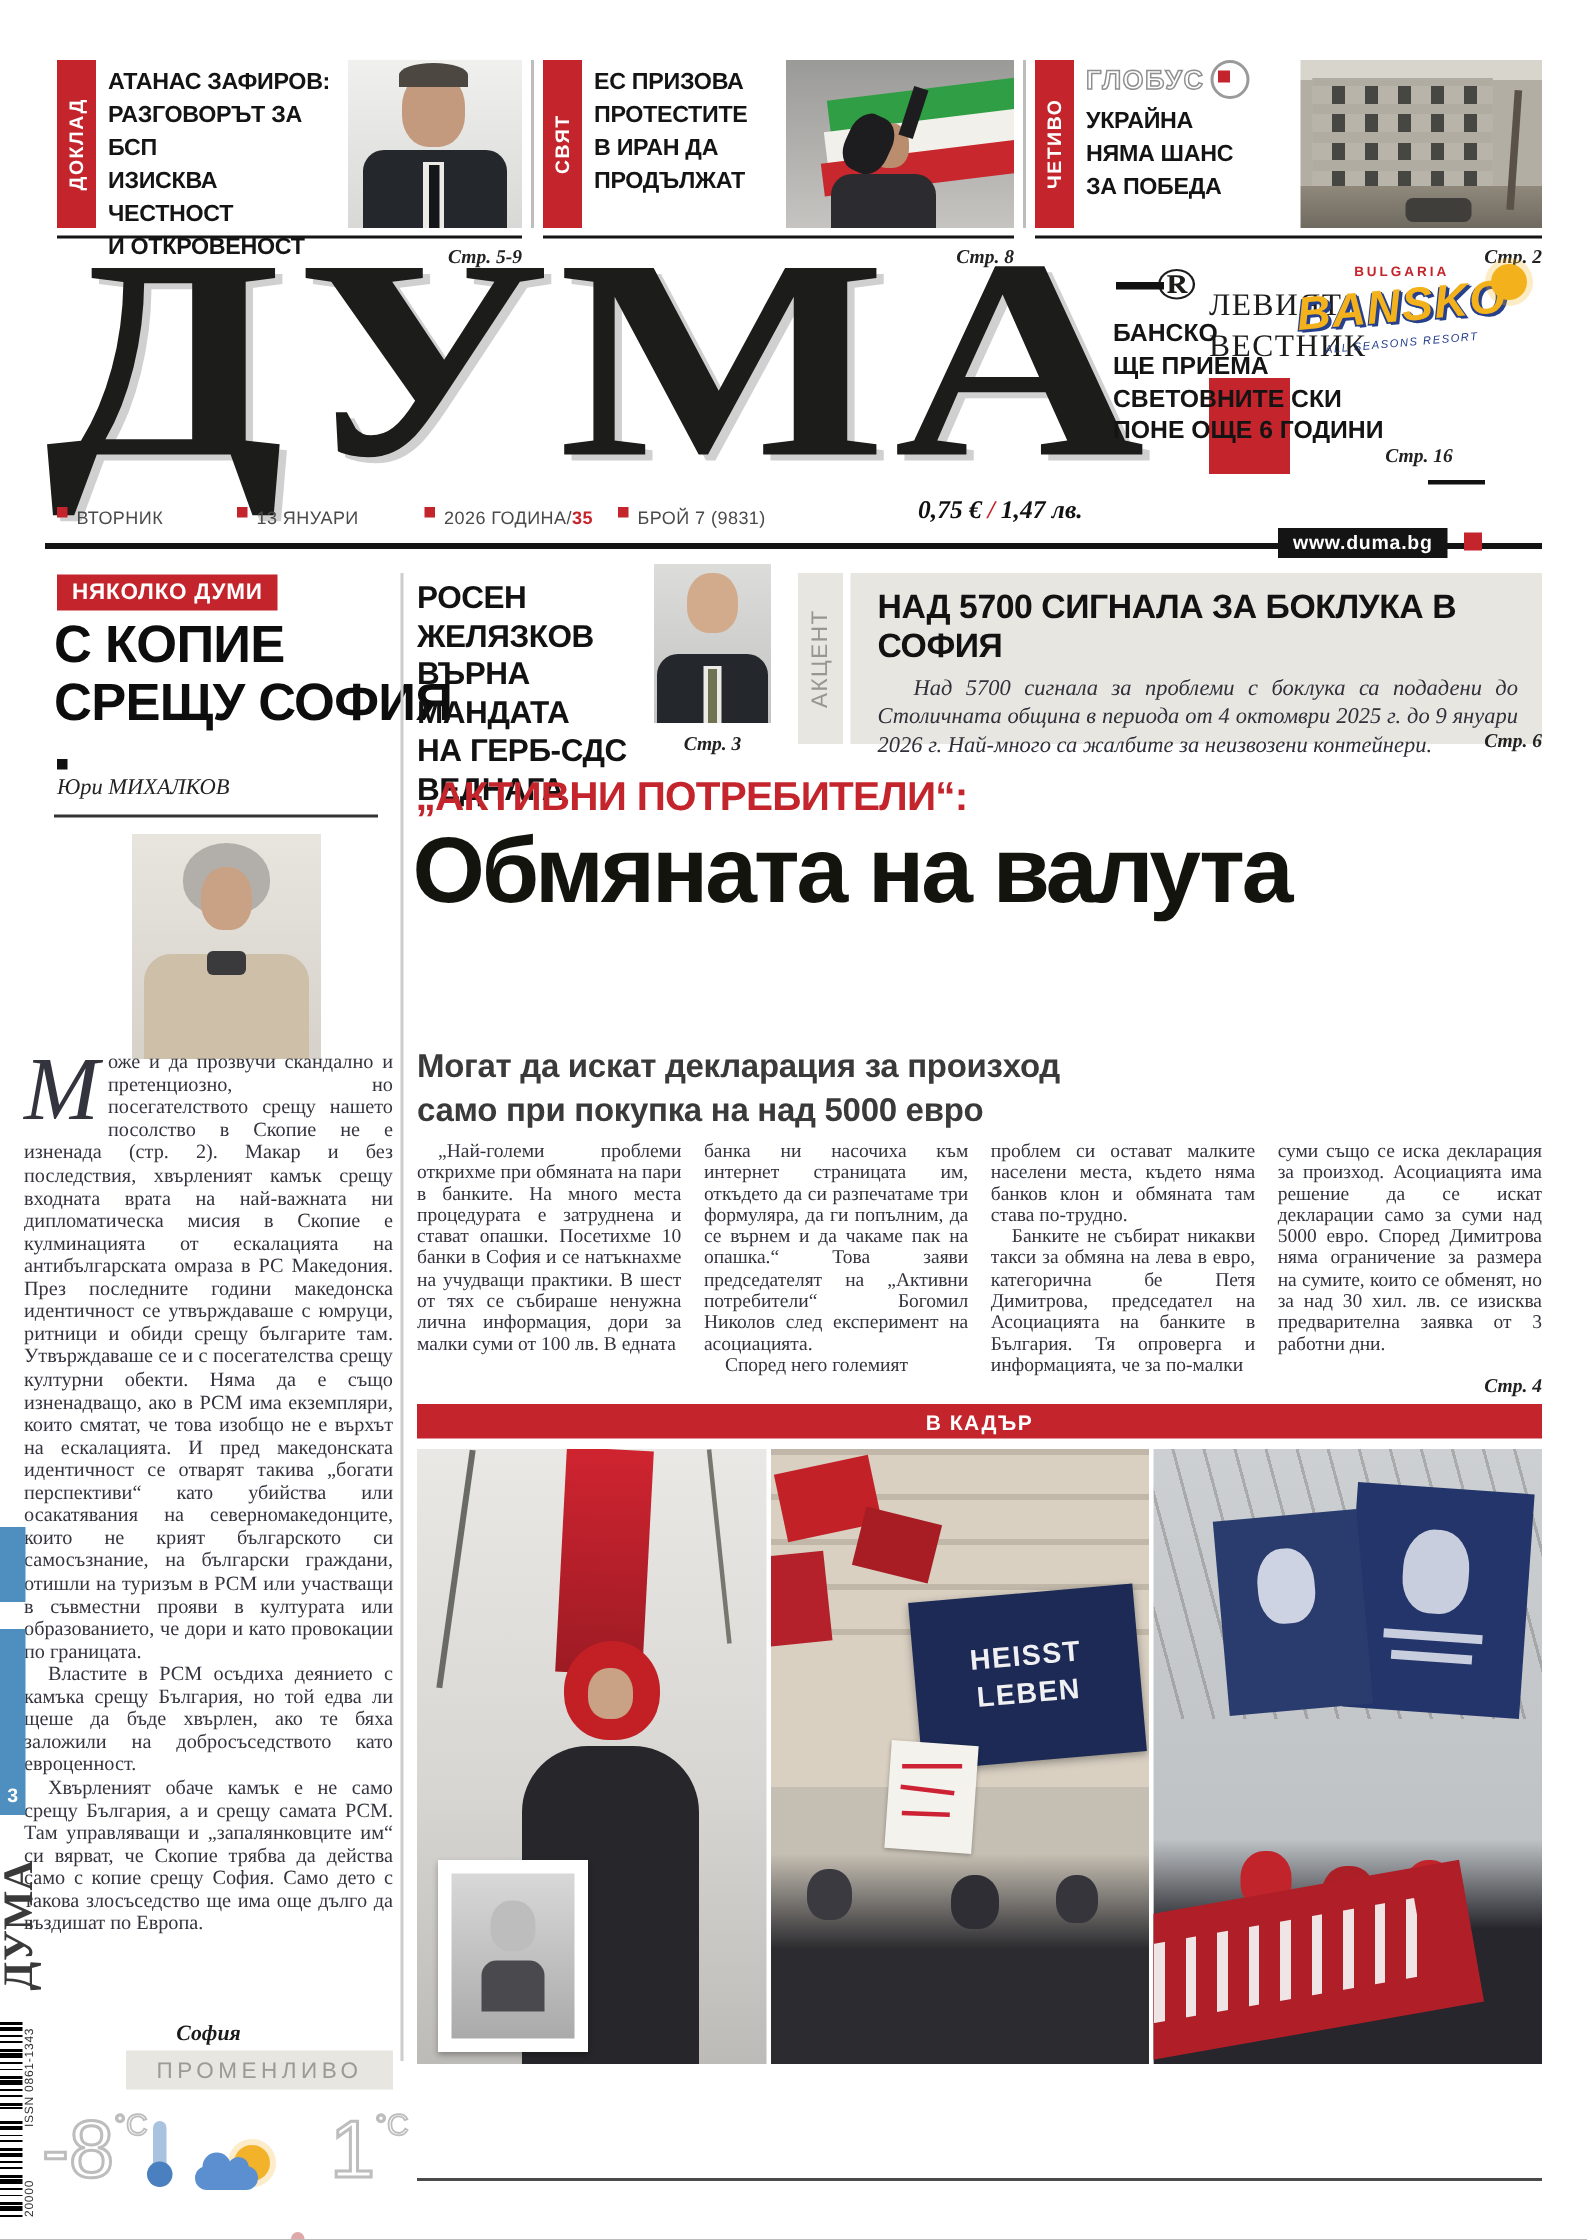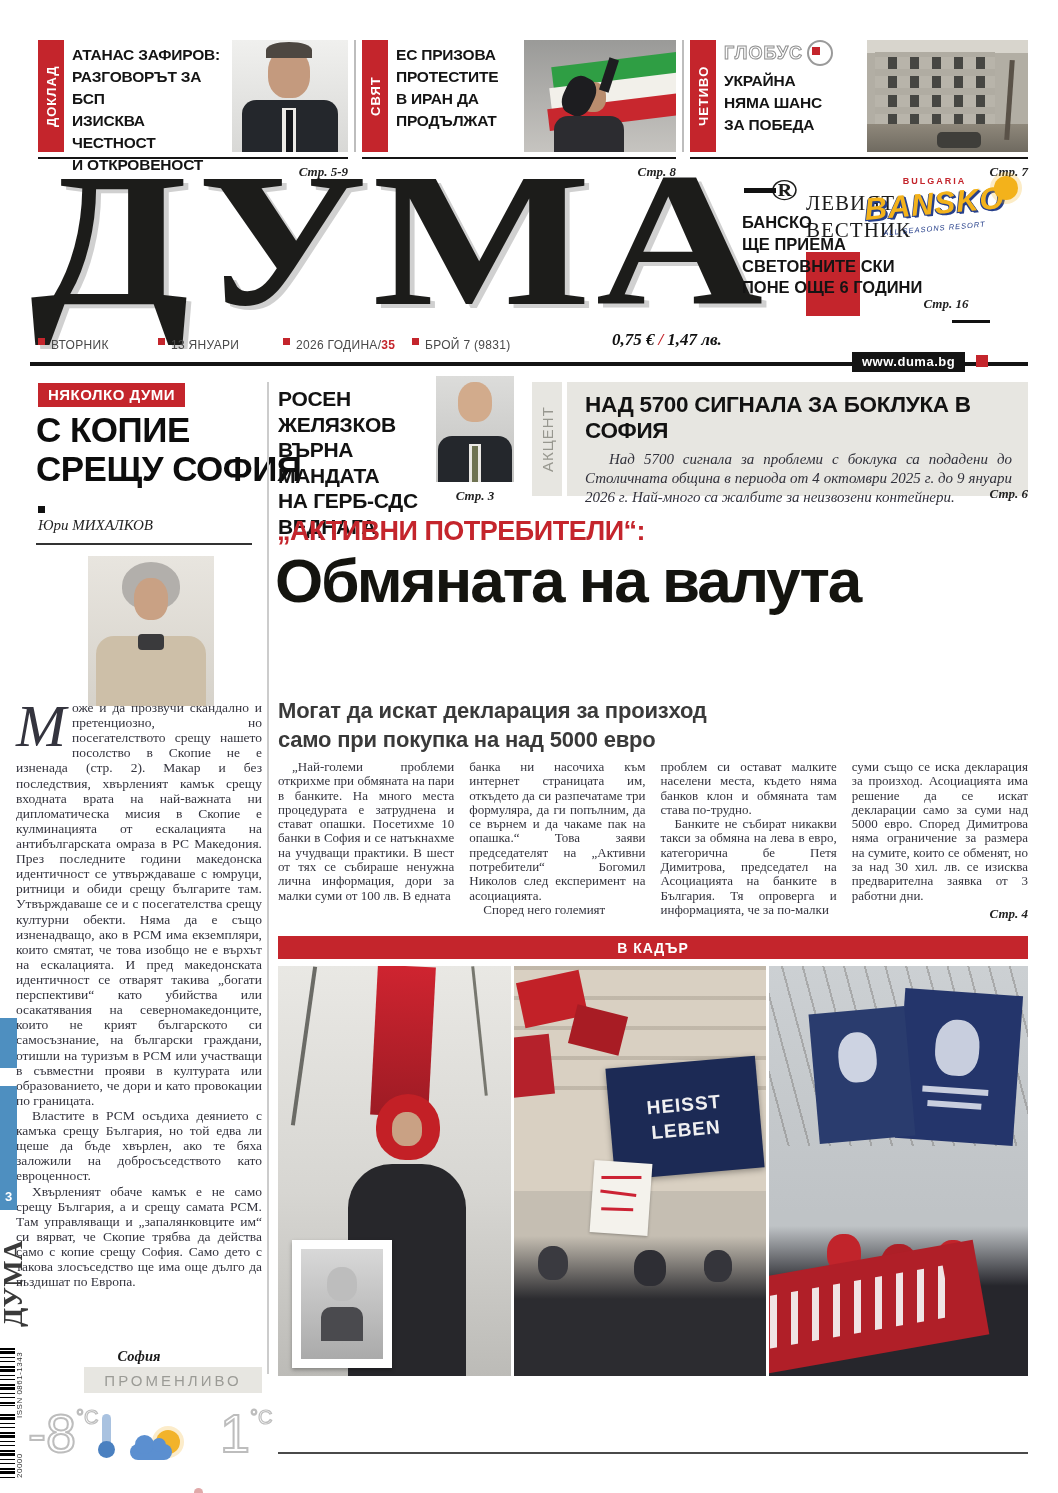--- a/index.html
+++ b/index.html
@@ -86,21 +86,21 @@
   .ak-text{font-family:"Liberation Serif",serif;font-style:italic;font-size:15px;line-height:1.27;color:#30303a;
       margin-top:6px;text-indent:24px;text-align:justify;}
   #akcent-page{left:940px;top:486px;width:88px;text-align:right;}
   #kicker{left:277px;top:516px;color:#c4252c;font-weight:800;font-size:27px;letter-spacing:-0.5px;}
   #headline{left:275px;top:548px;font-weight:800;font-size:62px;line-height:1.05;letter-spacing:-2px;color:#14140f;}
   #subhead{left:278px;top:697px;font-weight:bold;font-size:22px;line-height:1.3;color:#3a3a3a;letter-spacing:-0.2px;}
   #cols{left:278px;top:760px;width:750px;height:174px;display:flex;gap:15px;}
   #cols .col{flex:1;font-family:"Liberation Serif",serif;font-size:13px;line-height:1.1;color:#34343e;text-align:justify;}
   #cols .col p{margin:0;}
   #cols .col p.ind{text-indent:14px;}
-  #cols .colpage{text-align:right;margin-top:4px;}
+  #cols .colpage{text-align:right;margin-top:14px;}
   #vkadar{left:278px;top:936px;width:750px;height:23px;display:flex;align-items:center;justify-content:center;
       color:#fff;font-weight:bold;font-size:14px;letter-spacing:1px;}
   #strip{left:278px;top:966px;width:750px;height:410px;display:flex;gap:3px;}
   .panel{position:relative;overflow:hidden;height:100%;}
   #caption{left:278px;top:1384px;width:750px;font-family:"Liberation Serif",serif;font-style:italic;font-size:16px;
       line-height:1.3;color:#2c2c34;}
   #bottom-rule{left:278px;top:1452px;width:750px;height:2px;background:#4a4a4a;}
   
   .head{position:absolute;border-radius:46% 46% 42% 42%;background:#caa184;}
   .suit{position:absolute;bottom:0;background:#24272c;border-radius:14px 14px 0 0;}
@@ -176,21 +176,21 @@
 ЗА ПОБЕДА</div>
       </div>
       <div class="t-photo" style="width:164px;height:112px;background:linear-gradient(180deg,#d8d5cd 0 12%,#b2aea4 12%);">
         <div class="stripe" style="left:8px;top:12px;width:120px;height:74px;background:repeating-linear-gradient(90deg,#b9b5ab 0 13px,#3b3b38 13px 22px),#b9b5ab;opacity:.9;"></div>
         <div class="stripe" style="left:8px;top:12px;width:120px;height:74px;background:repeating-linear-gradient(0deg,transparent 0 12px,#b0aca2 12px 19px);"></div>
         <div class="stripe" style="left:0;bottom:0;width:100%;height:28px;background:linear-gradient(180deg,#8f887b,#6f6a60);"></div>
         <div class="stripe" style="right:16px;top:20px;width:5px;height:80px;background:#5a5248;transform:rotate(4deg);"></div>
         <div class="stripe" style="left:70px;bottom:4px;width:44px;height:16px;background:#3f3e3a;border-radius:5px;"></div>
       </div>
     </div>
-    <div class="t-foot"><span class="pageref">Стр. 7</span></div>
+    <div class="t-foot"><span class="pageref">Стр. 2</span></div>
   </div>
 
   <div class="abs" id="duma-title"><span>ДУМА</span><span id="duma-reg">®</span></div>
   <div class="abs pre" id="tagline">ЛЕВИЯТ
 ВЕСТНИК</div>
   <div class="abs red" id="red-square"></div>
 
   <div class="abs" id="bansko-dash"></div>
   <div class="abs pre" id="bansko-title">БАНСКО
 ЩЕ ПРИЕМА

